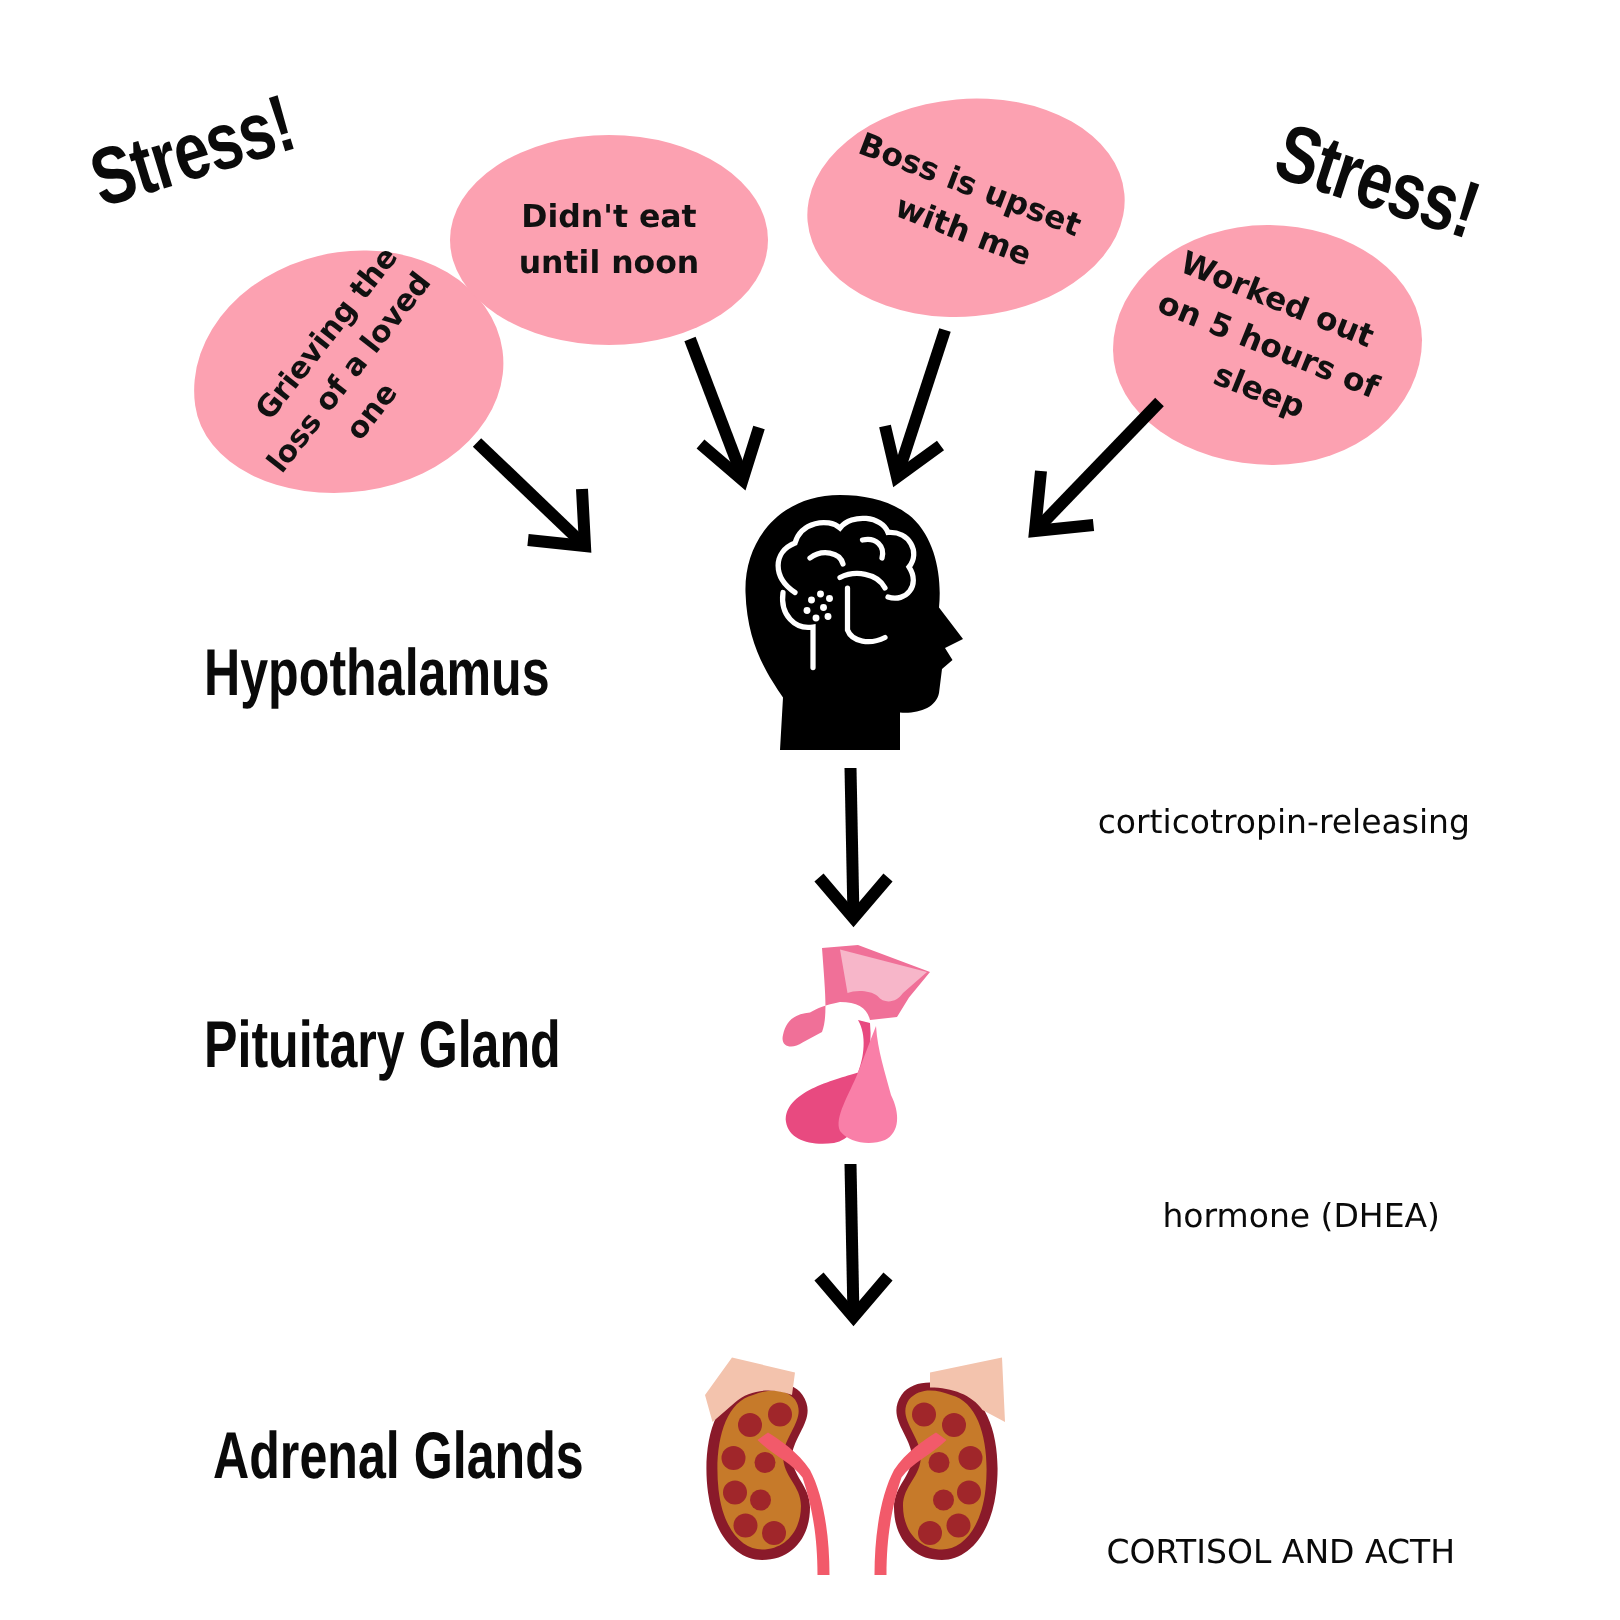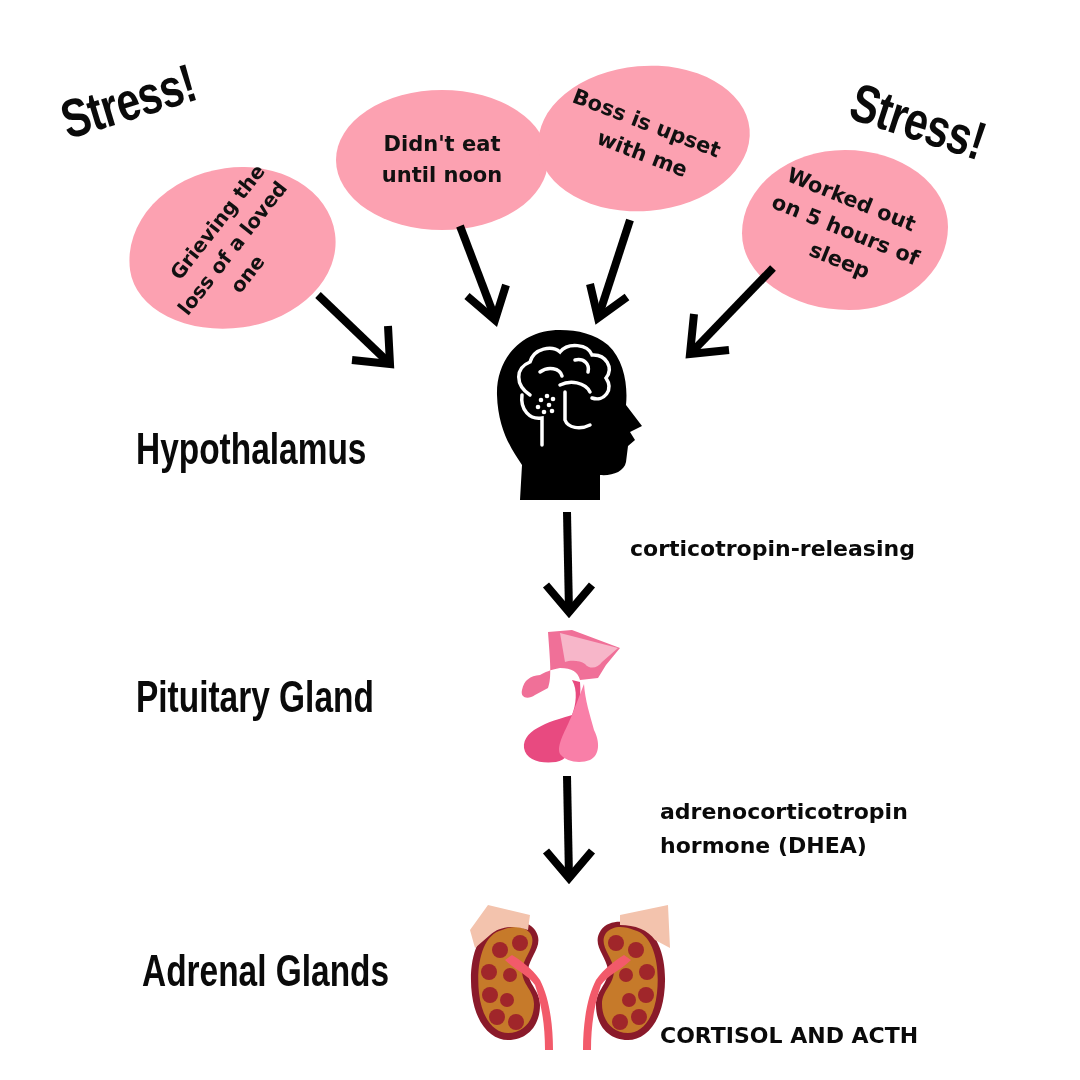--- a/index.html
+++ b/index.html
@@ -28,21 +28,21 @@
   .blob span {
     font-family: "DejaVu Sans", sans-serif;
     font-weight: 700;
     color: #111;
     font-size: 21px;
     line-height: 31px;
     display: block;
   }
   .blob-grief { left: 128px; top: 168px; width: 208px; height: 160px; border-radius: 52% 48% 50% 50% / 55% 50% 50% 45%; transform: rotate(-8deg); }
   .blob-grief span { transform: rotate(-22deg); font-size: 20px; line-height: 30px; }
-  .blob-eat { left: 336px; top: 90px; width: 212px; height: 140px; border-radius: 50%; }
+  .blob-eat { left: 300px; top: 90px; width: 212px; height: 140px; border-radius: 50%; }
   .blob-boss { left: 538px; top: 66px; width: 212px; height: 145px; border-radius: 50%; transform: rotate(-5deg); }
   .blob-boss span { transform: rotate(13deg); }
   .blob-sleep { left: 742px; top: 150px; width: 206px; height: 160px; border-radius: 50% 50% 48% 52% / 52% 48% 52% 48%; }
   .blob-sleep span { transform: rotate(11deg); }
 
   .stage-label {
     position: absolute;
     font-family: "Liberation Sans", sans-serif;
     font-weight: 700;
     color: #0a0a0a;
@@ -51,25 +51,25 @@
     transform-origin: left center;
     white-space: nowrap;
   }
   .lbl-hypo { left: 136px; top: 424px; }
   .lbl-pit { left: 136px; top: 672px; }
   .lbl-adr { left: 142px; top: 946px; }
 
   .hormone {
     position: absolute;
     font-family: "DejaVu Sans", sans-serif;
-    font-weight: 700;
+    font-weight: 400;
     color: #0a0a0a;
     font-size: 22px;
     line-height: 34px;
-    text-align: left;
+    text-align: right;
     white-space: nowrap;
   }
   .h-crh { left: 630px; top: 532px; width: 350px; }
   .h-acth { left: 660px; top: 795px; width: 300px; }
   .h-cort { left: 660px; top: 1019px; width: 310px; }
   svg.overlay { position: absolute; left: 0; top: 0; }
 </style>
 </head>
 <body>
 
@@ -202,18 +202,17 @@
   </svg>
 
   <div class="stage-label lbl-hypo">Hypothalamus</div>
   <div class="stage-label lbl-pit">Pituitary Gland</div>
   <div class="stage-label lbl-adr">Adrenal Glands</div>
 
   <div class="hormone h-crh">
     <div>corticotropin-releasing</div>
   </div>
   <div class="hormone h-acth">
-    <div>adrenocorticotropin</div>
     <div>hormone (DHEA)</div>
   </div>
   <div class="hormone h-cort">CORTISOL AND ACTH</div>
 
 </div>
 
 </body></html>

